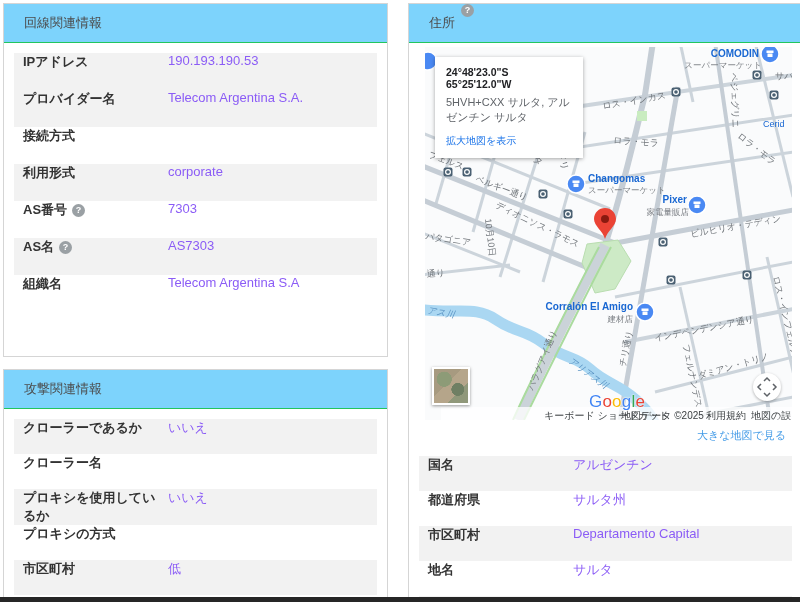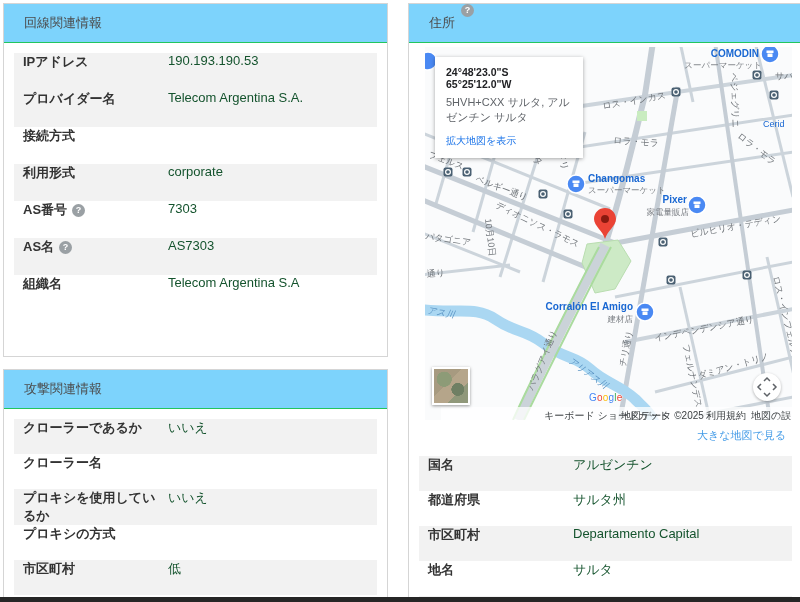--- a/index.html
+++ b/index.html
@@ -6,40 +6,40 @@
   body{width:800px;height:602px;position:relative;overflow:hidden;background:#fff;
        font-family:"Liberation Sans","DejaVu Sans",sans-serif;color:#3c3c3c;}
   .card{position:absolute;background:#fff;border:1px solid #d5d5d5;box-sizing:border-box;}
   .card-header{height:38px;line-height:38px;padding:0 20px;background:#7dd3fc;
        border-bottom:1px solid #22c55e;font-size:13px;color:#4b4b4b;display:flex;align-items:flex-start;gap:6px;}
   .rows{padding:10px 10px 0 10px;}
   .row{display:flex;align-items:flex-start;min-height:37px;padding:0 9px;font-size:13px;}
   .row.h35{min-height:35px;}
   .row.alt{background:#f2f2f2;}
   .lbl{flex:0 0 145px;font-weight:700;color:#333;display:flex;align-items:center;gap:5px;}
-  .val{flex:1;color:#14532d;}
+  .val{flex:1;color:#8b5cf6;}
   .help{display:inline-block;width:13px;height:13px;border-radius:50%;background:#9aa0a4;color:#fff;
        font-size:9px;line-height:13px;text-align:center;font-weight:700;flex:0 0 13px;}
   
   #map-wrap{position:relative;width:367px;height:373px;margin:4px 0 0 16px;background:#fafbfc;overflow:hidden;}
   #map-svg{position:absolute;left:0;top:0;}
   .map-infocard{position:absolute;left:10px;top:10px;width:126px;background:#fff;padding:9px 11px 10px 11px;
        box-shadow:0 1px 4px rgba(0,0,0,.35);z-index:5;}
   .mc-coords{font-size:10.5px;font-weight:700;color:#202124;}
   .mc-addr{font-size:11px;color:#5f6368;margin-top:5px;line-height:1.4;}
   .mc-link{font-size:10px;color:#1a73e8;margin-top:8px;display:block;text-decoration:none;}
   .sat-thumb{position:absolute;left:7px;top:320px;width:34px;height:34px;border:2px solid #fff;
        box-shadow:0 1px 3px rgba(0,0,0,.4);z-index:4;
        background:
          radial-gradient(circle at 30% 30%, #8d9b77 0 22%, transparent 23%),
          radial-gradient(circle at 70% 60%, #6f7f63 0 20%, transparent 21%),
          linear-gradient(135deg,#a79a80 0 40%, #b5a58a 40% 70%, #90987a 70%);}
   .pan-ctl{position:absolute;left:328px;top:326px;width:28px;height:28px;border-radius:50%;background:#fff;
        box-shadow:0 1px 3px rgba(0,0,0,.3);z-index:4;}
-  .glogo{position:absolute;left:164px;top:345px;font-size:10px;font-weight:500;z-index:4;
+  .glogo{position:absolute;left:164px;top:345px;font-size:17px;font-weight:500;z-index:4;
        text-shadow:0 0 2px #fff,0 0 2px #fff;letter-spacing:.2px;}
   .map-footer{position:absolute;left:16px;right:0;bottom:0;height:13px;background:rgba(255,255,255,.78);
        z-index:3;font-size:10px;color:#3c4043;margin-top:24px;}
   .map-footer span{position:absolute;top:2px;white-space:nowrap;}
   .mf-kb{left:103px;} .mf-data{left:180px;} .mf-terms{left:265px;} .mf-report{left:310px;}
   .view-larger{text-align:right;margin:4px 16px 0 16px;font-size:11px;color:#459ce7;height:22px;line-height:22px;}
   .view-larger a{color:#459ce7;text-decoration:none;}
   .partial-row{height:9px;background:#f2f2f2;margin:0 10px;}
   .bottom-bar{position:absolute;left:0;top:597px;width:800px;height:5px;background:#262626;z-index:50;}
   

